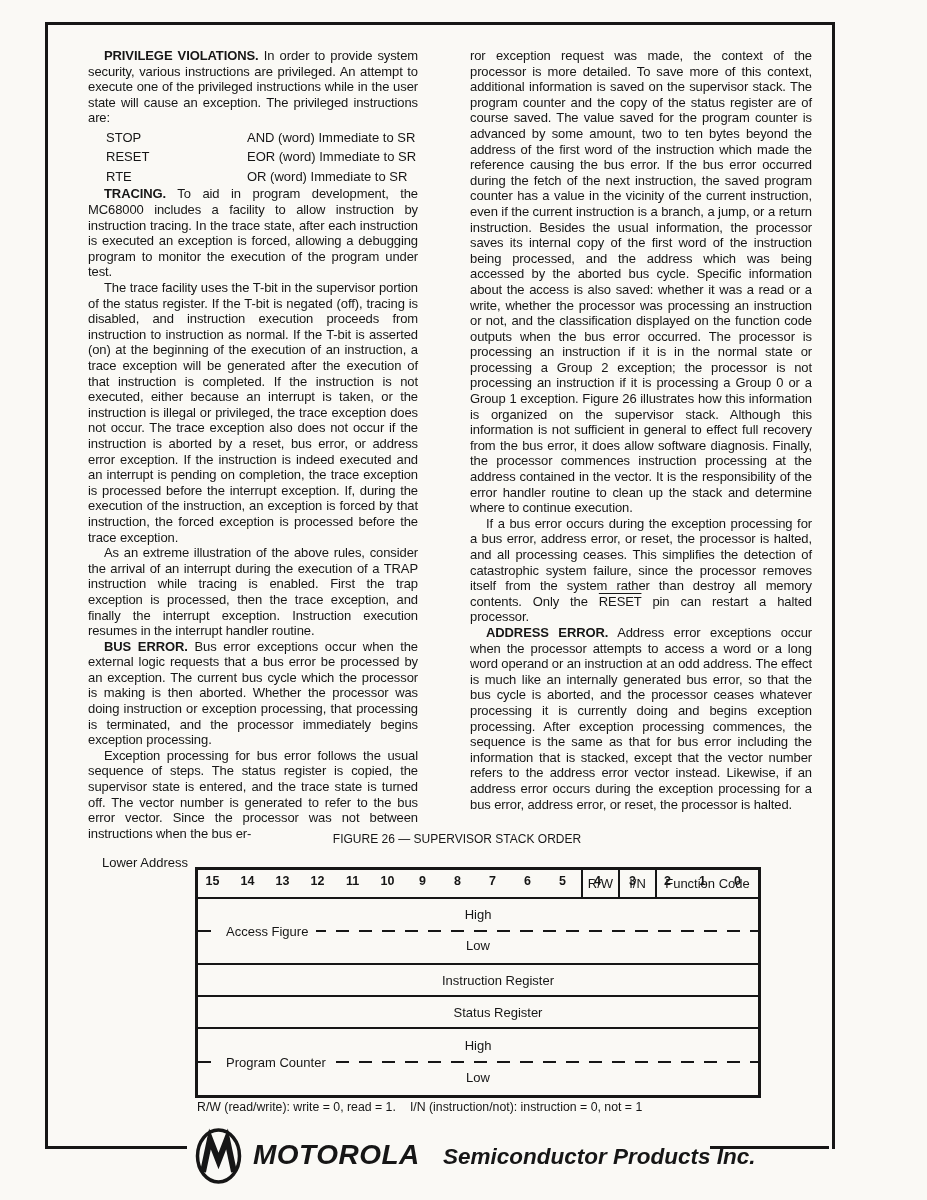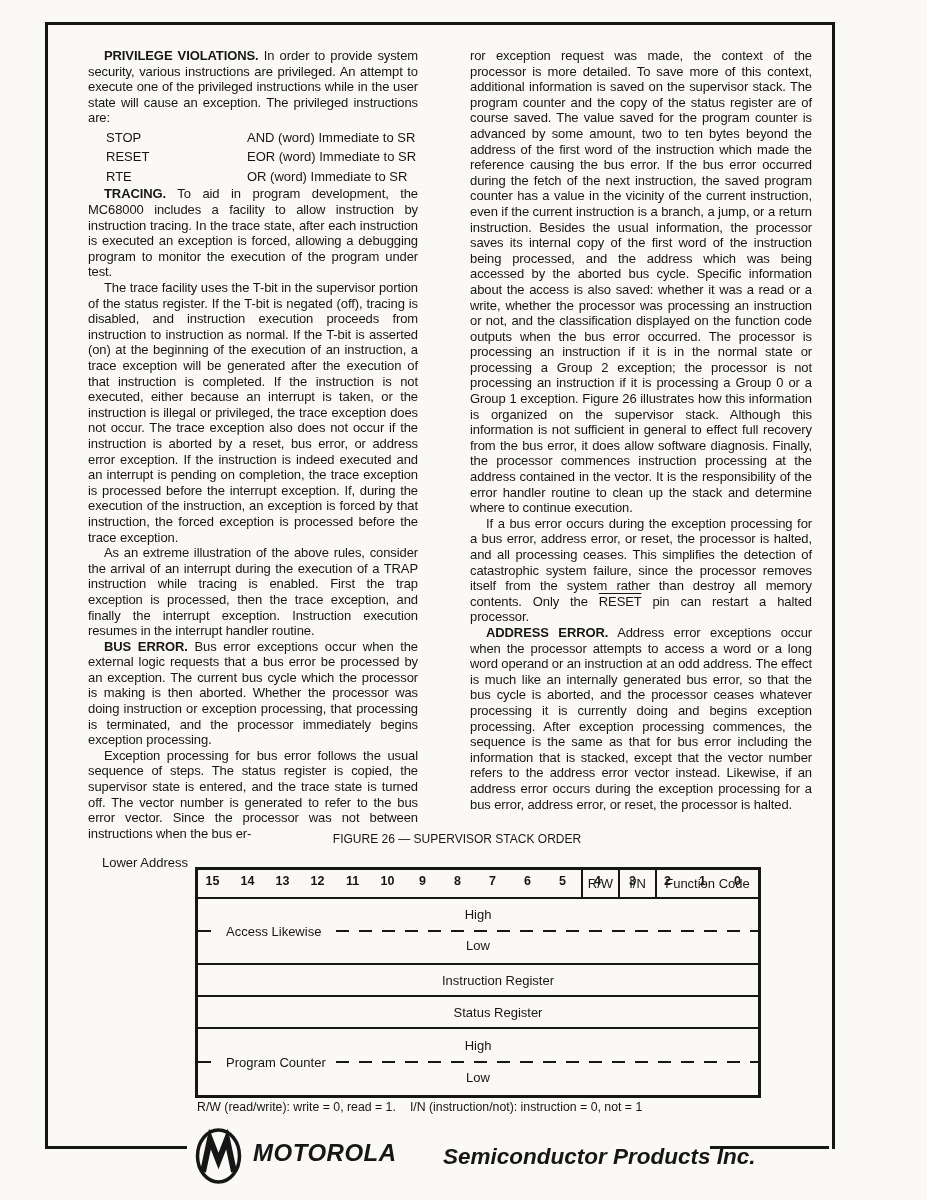--- a/index.html
+++ b/index.html
@@ -75,21 +75,21 @@
     position:absolute; left:98px; top:855px; width:90px;
     text-align:right; font-size:13px;
   }
   .footnote { position:absolute; left:197px; top:1100px; font-size:12.3px; }
   .footnote span { margin-right:14px; }
 
   
   .logo { position:absolute; left:194px; top:1127px; }
   .brand {
     position:absolute; left:253px; top:1139px;
-    font-weight:bold; font-style:italic; font-size:24px; letter-spacing:0.5px;
+    font-weight:bold; font-style:italic; font-size:28px; letter-spacing:0.5px;
   }
   .tagline {
     position:absolute; left:443px; top:1144px;
     font-weight:bold; font-style:italic; font-size:22.5px;
   }
 </style>
 </head>
 <body>
 
 <div class="frame"></div>
@@ -159,21 +159,21 @@
   <div class="r1">
     <div class="blank"></div>
     <div class="sm">R/W</div>
     <div class="sm">I/N</div>
     <div class="fc">Function Code</div>
   </div>
   <div class="block aa">
     <div class="half">High</div>
     <div class="half">Low</div>
     <div class="dash-line"></div>
-    <div class="dash-label">Access Likewise</div>
+    <div class="dash-label">Access Figure</div>
   </div>
   <div class="block single">Instruction Register</div>
   <div class="block single">Status Register</div>
   <div class="block pc">
     <div class="half">High</div>
     <div class="half">Low</div>
     <div class="dash-line"></div>
     <div class="dash-label">Program Counter</div>
   </div>
 </div>

